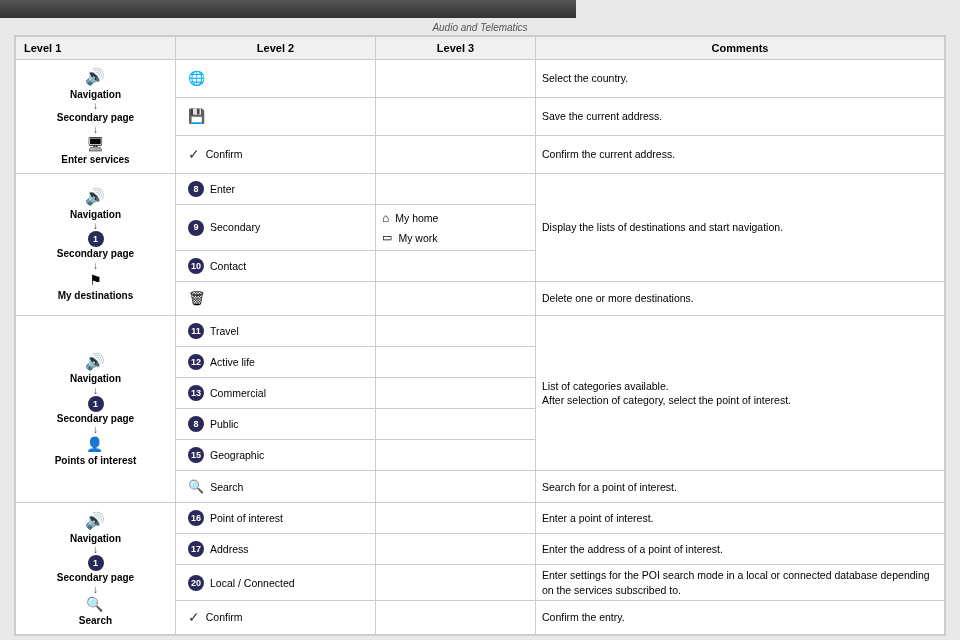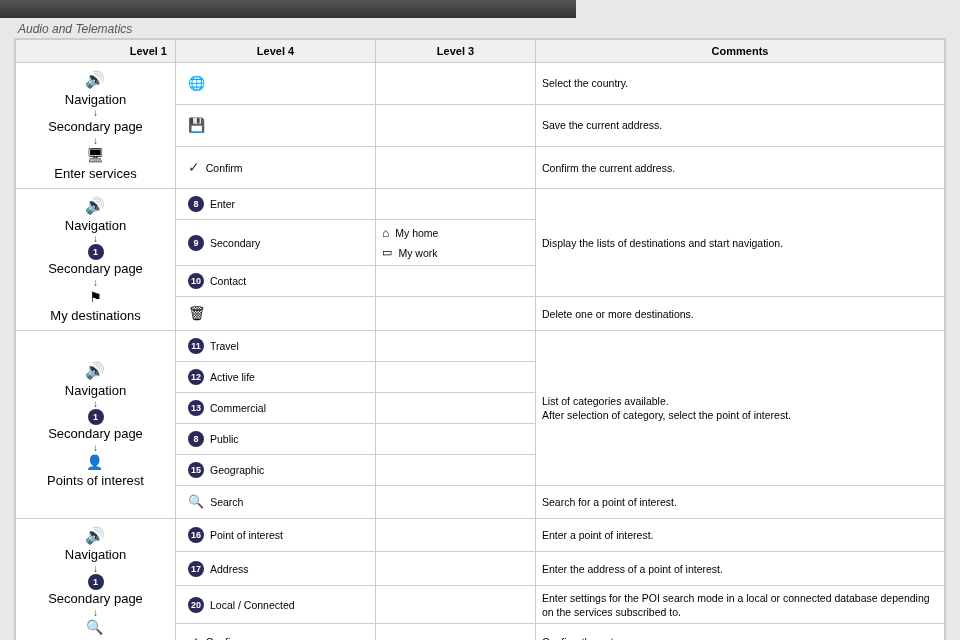--- a/index.html
+++ b/index.html
@@ -12,23 +12,23 @@
       overflow: hidden;
       position: relative;
     }
     .top-bar {
       height: 18px;
       background: linear-gradient(to bottom, #555, #333);
       width: 60%;
     }
     .header-area {
       display: flex;
-      justify-content: flex-start;
+      justify-content: center;
       padding: 4px 18px 2px;
-      font-size: 12px;
+      font-size: 10px;
       color: #555;
       font-style: italic;
     }
     .main-content {
       margin: 0 14px 0 14px;
       background: white;
       border: 1px solid #ccc;
     }
     table {
       width: 100%;
@@ -42,21 +42,21 @@
       font-weight: bold;
       font-size: 11px;
     }
     td {
       border: 1px solid #ccc;
       padding: 3px 6px;
       vertical-align: middle;
       font-size: 10.5px;
       line-height: 1.35;
     }
-    .col-level1 { width: 160px; text-align: right; }
+    .col-level1 { width: 160px; text-align: left; }
     .col-level2 { width: 200px; }
     .col-level3 { width: 160px; }
     .col-comments { width: auto; }
 
     .level1-cell {
       text-align: center;
       vertical-align: middle;
       padding: 6px 4px;
     }
     .level1-inner {
@@ -64,22 +64,22 @@
       flex-direction: column;
       align-items: center;
       gap: 0px;
     }
     .arrow-down {
       font-size: 10px;
       color: #333;
       line-height: 1;
     }
     .level1-text {
-      font-size: 13px;
-      font-weight: normal;
+      font-size: 10px;
+      font-weight: bold;
     }
     .badge {
       display: inline-flex;
       align-items: center;
       justify-content: center;
       width: 16px;
       height: 16px;
       border-radius: 50%;
       background: #2a2a5a;
       color: white;
@@ -109,21 +109,21 @@
 <div class="top-bar"></div>
 <div class="header-area">
   <span>Audio and Telematics</span>
 </div>
 
 <div class="main-content">
 <table>
   <thead>
     <tr>
       <th class="col-level1">Level 1</th>
-      <th class="col-level2">Level 4</th>
+      <th class="col-level2">Level 2</th>
       <th class="col-level3">Level 3</th>
       <th class="col-comments">Comments</th>
     </tr>
   </thead>
   <tbody>
 
     <tr>
       <td class="level1-cell" rowspan="3">
         <div class="level1-inner">
           <span style="font-size:16px;">🔊</span>

